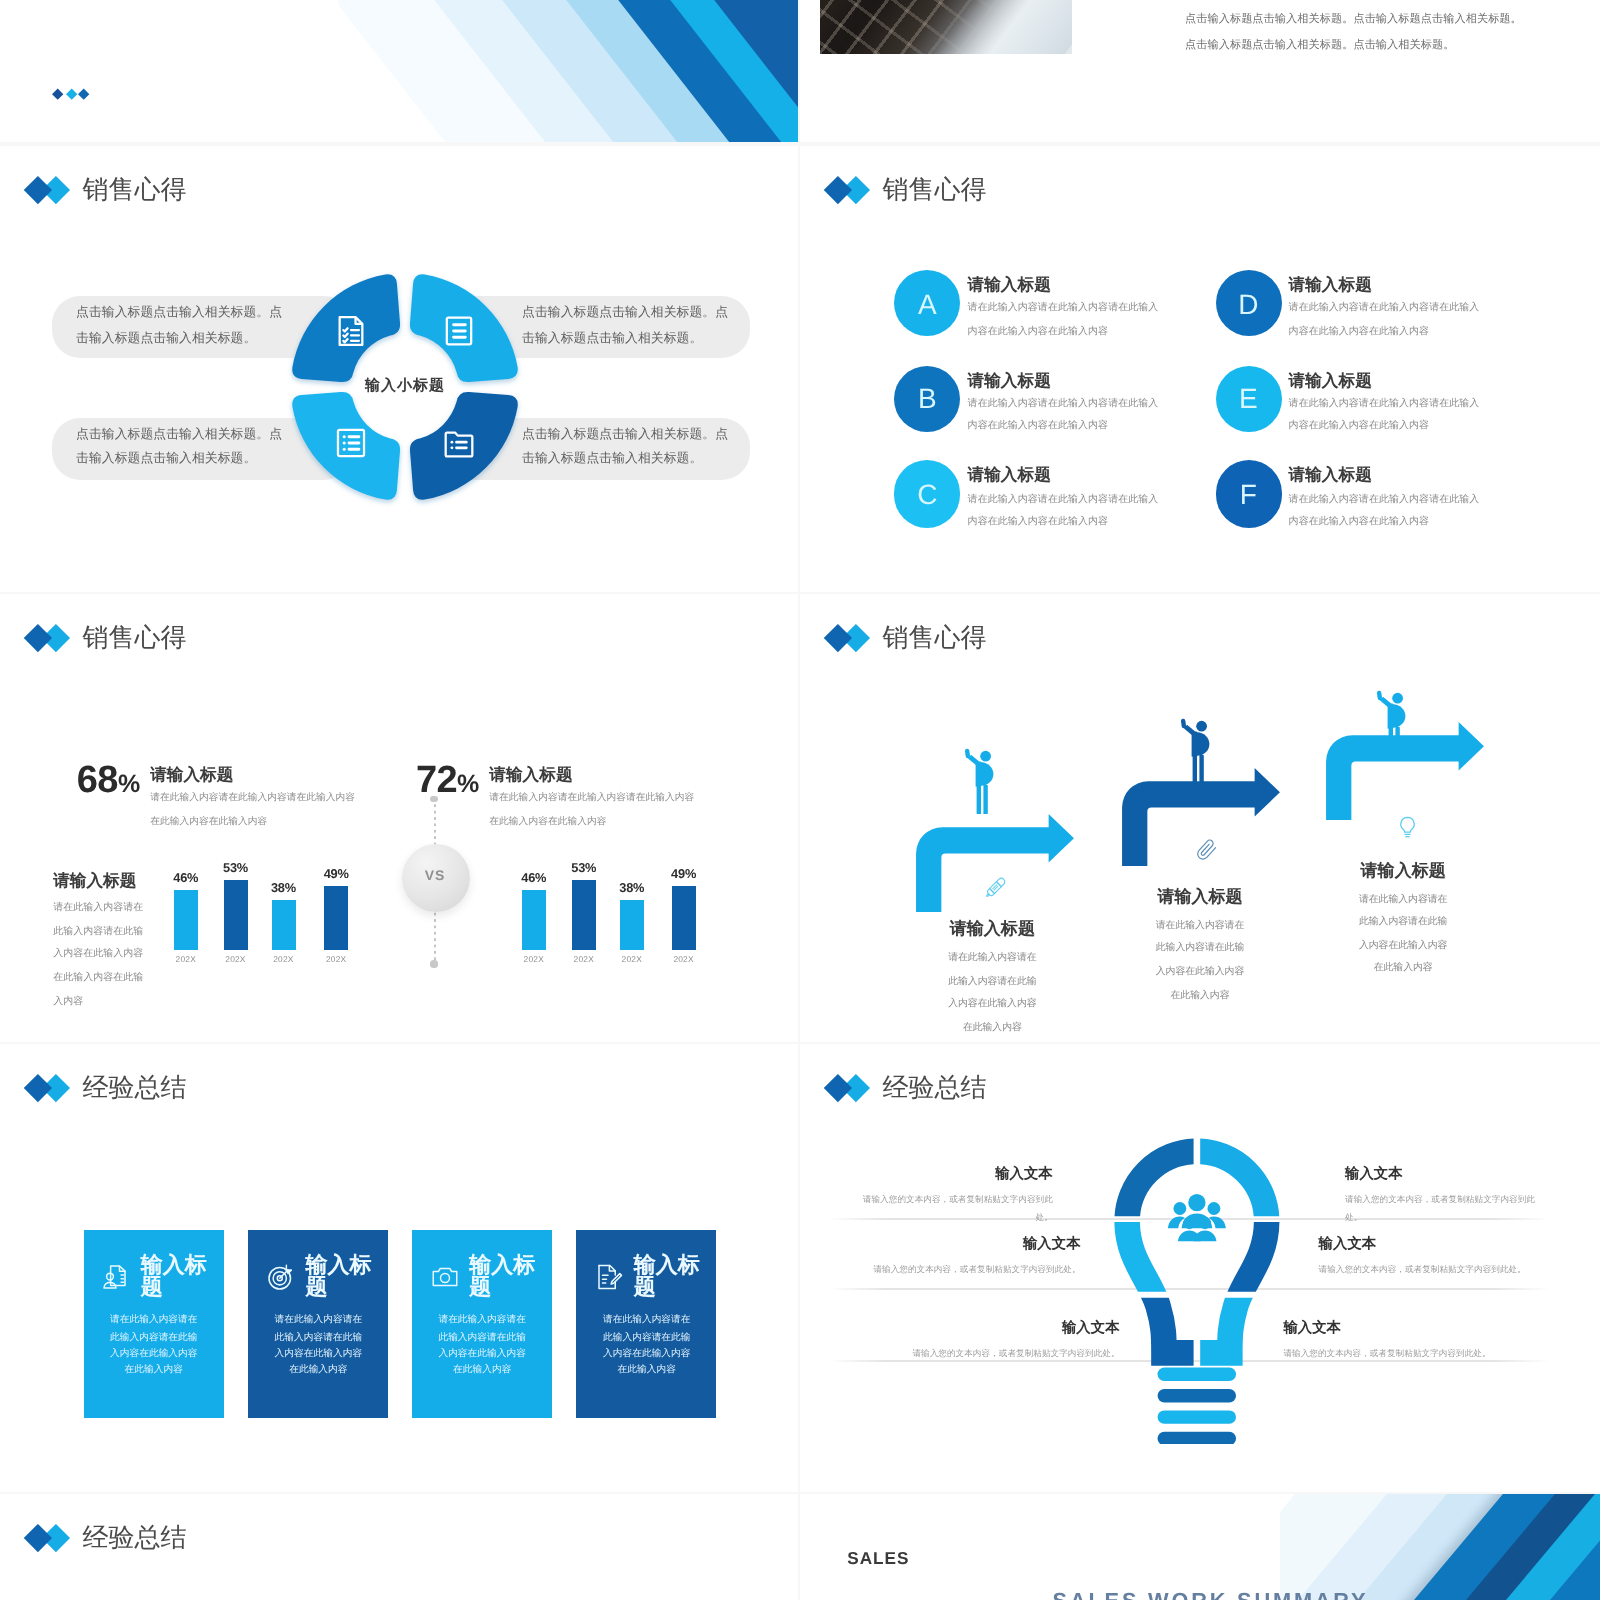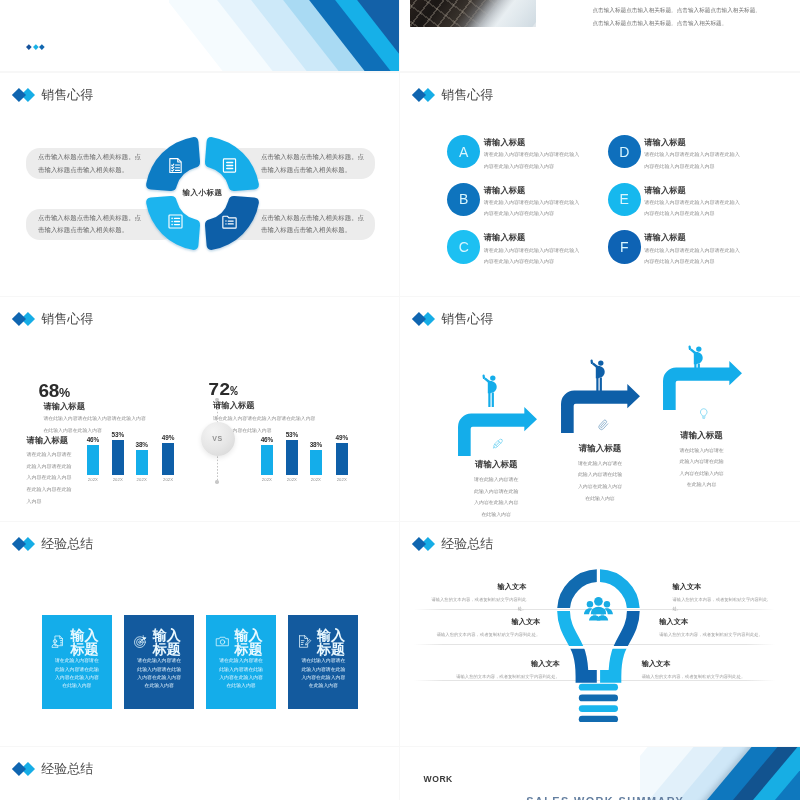--- a/index.html
+++ b/index.html
@@ -73,28 +73,28 @@
   .lt-grid{position:absolute;left:0;top:0;width:399px;height:225px;}
   .lt-item{position:absolute;width:175px;height:42px;}
   .lt-circ{position:absolute;left:0;top:0;width:33.4px;height:33.4px;border-radius:50%;
            display:flex;align-items:center;justify-content:center;
            font-size:14px;color:#D9F6FF;font-weight:400;}
   .lt-txt{position:absolute;left:36.8px;top:2px;width:125px;}
   .lt-txt b{display:block;font-size:8.3px;font-weight:bold;color:#3C3C3C;letter-spacing:.02px;line-height:1.25;}
   .lt-txt i{display:block;font-style:normal;font-size:5.0px;color:#8C8C8C;line-height:2.25;margin-top:2px;letter-spacing:.02px;width:97px;}
 
   
-  .pct{position:absolute;display:flex;align-items:flex-start;flex-direction:column;}
+  .pct{position:absolute;display:flex;align-items:flex-start;}
   .pct-num{font-size:19px;font-weight:bold;color:#2B2B2B;line-height:1;letter-spacing:-.3px;}
   .pct-num em{font-style:normal;font-size:12.5px;font-weight:bold;letter-spacing:0;}
   .pct-txt{margin-left:5px;margin-top:1.5px;display:block;width:126px;}
   .pct-txt b{display:block;font-size:8.3px;font-weight:bold;color:#3C3C3C;letter-spacing:.02px;line-height:1.25;}
   .pct-txt i{display:block;font-style:normal;font-size:4.86px;color:#8C8C8C;line-height:2.4;margin-top:2px;width:103.5px;letter-spacing:.02px;}
   .pct-l{left:38.4px;top:84px;}
-  .pct-r{left:208px;top:84px;font-family:Liberation Mono, monospace;}
+  .pct-r{left:208px;top:84px;}
   .sub-blk{position:absolute;left:26.6px;top:138px;width:45px;}
   .sub-blk b{display:block;font-size:8.3px;font-weight:bold;color:#3C3C3C;letter-spacing:.02px;line-height:1.25;}
   .sub-blk i{display:block;font-style:normal;font-size:5.0px;color:#8C8C8C;line-height:2.35;margin-top:4px;}
   .bars{position:absolute;height:50px;width:0;}
   .bars-l{left:86.9px;top:128.9px;}
   .bars-r{left:260.9px;top:128.9px;}
   .bcol{position:absolute;bottom:0;width:12px;display:flex;flex-direction:column;align-items:center;justify-content:flex-end;}
   .bval{font-size:6.4px;font-weight:bold;color:#2E2E2E;margin-bottom:1.5px;letter-spacing:-.1px;
         position:absolute;bottom:100%;white-space:nowrap;}
   .brect{width:12px;border-radius:0;display:block;}
@@ -119,21 +119,21 @@
   .ar-txt{position:absolute;width:95px;text-align:center;}
   .ar-txt b{display:block;font-size:8.5px;font-weight:bold;color:#3C3C3C;letter-spacing:.02px;line-height:1.25;}
   .ar-txt i{display:block;font-style:normal;font-size:4.96px;color:#8A8A8A;line-height:2.35;margin-top:4px;
             width:45.5px;margin-left:auto;margin-right:auto;letter-spacing:-.04px;}
 
   
   .cards{position:absolute;left:0;top:0;width:399px;height:225px;}
   .card{position:absolute;width:70.3px;height:93.9px;top:93.4px;}
   .card .ch{position:absolute;left:8.8px;top:13.1px;display:flex;align-items:center;}
   .card .cicon{line-height:0;display:block;}
-  .card .ch b{font-size:14px;font-weight:bold;color:#EAF9FF;letter-spacing:.02px;margin-left:5px;line-height:1;}
+  .card .ch b{font-size:11px;font-weight:bold;color:#EAF9FF;letter-spacing:.02px;margin-left:5px;line-height:1;}
   .card .cb{position:absolute;left:11.3px;top:42.5px;width:48px;text-align:center;
             font-size:4.85px;color:#E5F5FE;line-height:1.72;letter-spacing:.02px;}
 
   
   .bulb-rows{position:absolute;left:0;top:0;width:399px;height:225px;}
   .bulb-row-line{position:absolute;left:14px;width:361px;height:1px;
                  background:linear-gradient(to right,rgba(225,225,225,0) 0%,#E4E4E4 8%,#E4E4E4 92%,rgba(225,225,225,0) 100%);}
   .bl-item{position:absolute;width:auto;}
   .bl-item b{display:block;font-size:7.2px;font-weight:bold;color:#333;letter-spacing:.02px;line-height:1.25;white-space:nowrap;}
   .bl-item i{display:block;font-style:normal;font-size:4.3px;color:#9C9C9C;line-height:2.1;margin-top:4px;letter-spacing:.02px;}
@@ -638,17 +638,17 @@
   <div class="slide col-r" style="top:746.5px;height:225px;">
     <div class="cv-stripes">
       <span class="c1"></span>
         <span class="c2"></span>
         <span class="c3"></span>
         <span class="c4"></span>
         <span class="c5"></span>
         <span class="c6"></span>
         <span class="c7"></span>
     </div>
-    <div class="cv-logo">WORK</div>
+    <div class="cv-logo">SALES</div>
     <div class="cv-title">SALES WORK SUMMARY</div>
   </div>
 
 </div>
 
 </body></html>

